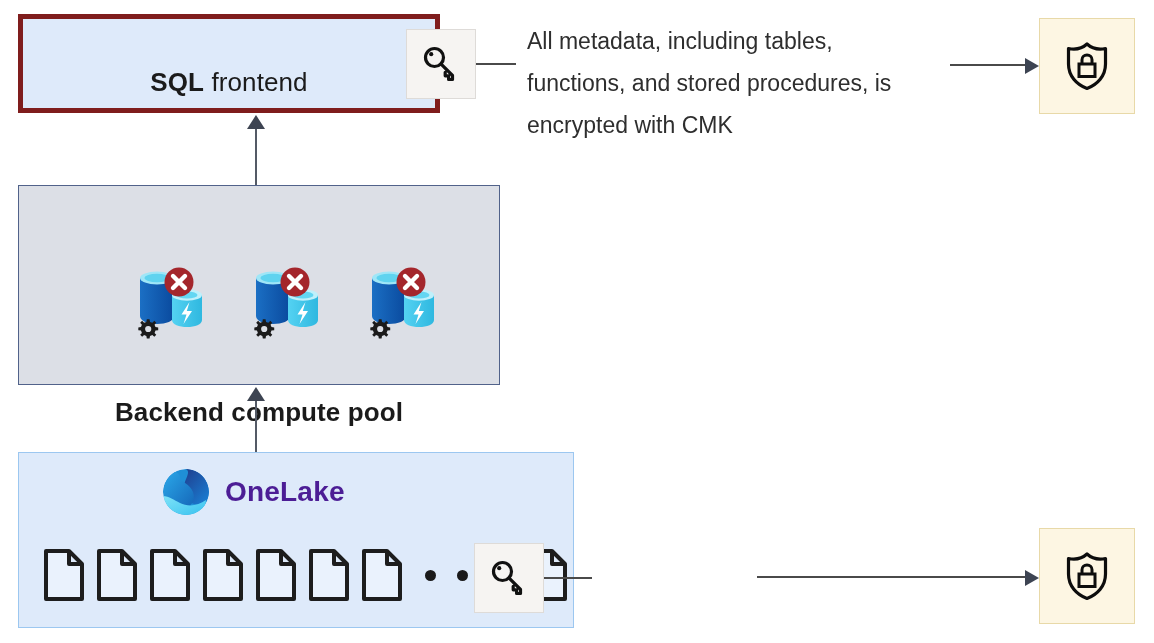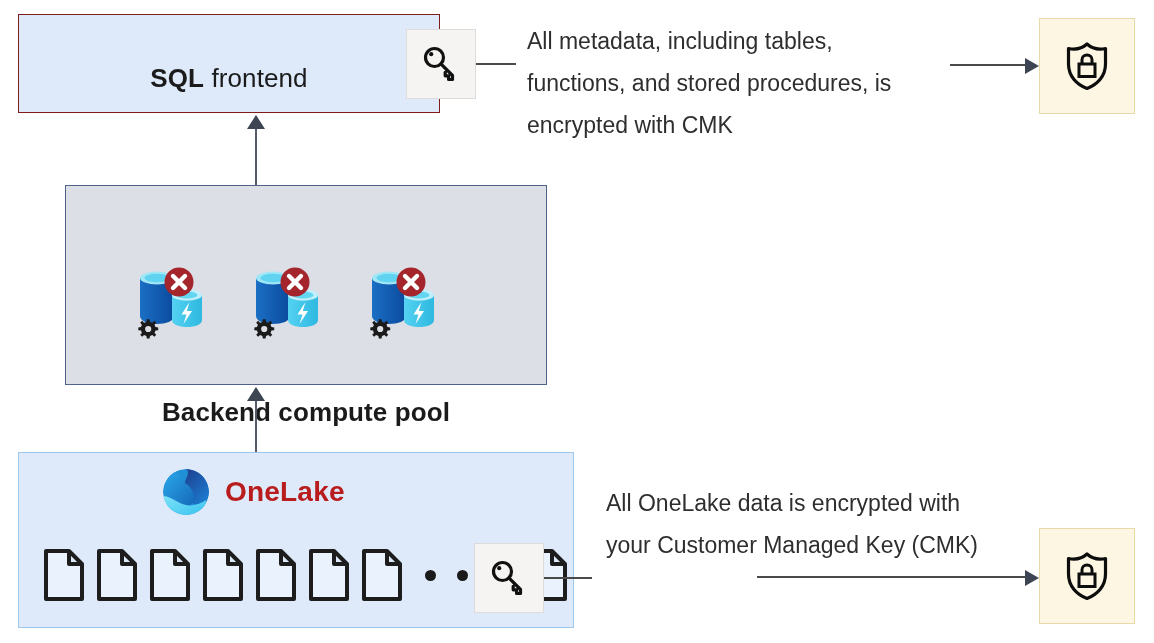--- a/index.html
+++ b/index.html
@@ -20,27 +20,26 @@
   }
 
   
   .box {
     position: absolute;
     box-sizing: border-box;
   }
   .box-sql {
     left: 18px; top: 14px; width: 422px; height: 99px;
     background: #deeafa;
-    border: 1px solid #7f1d1d;
+    border: 5px solid #7f1d1d;
   }
   .box-backend {
     left: 18px; top: 185px; width: 482px; height: 200px;
     background: #dcdfe6;
     border: 1px solid #51628a;
-    margin-left: 47px;
   }
   .box-onelake {
     left: 18px; top: 452px; width: 556px; height: 176px;
     background: #deeafa;
     border: 1px solid #9cc7f0;
   }
   .box-shield {
     position: absolute;
     width: 94px; height: 94px;
     background: #fdf6e3;
@@ -138,21 +137,21 @@
   .onelake-brand {
     position: absolute;
     left: 160px; top: 466px;
     display: flex;
     align-items: center;
     gap: 13px;
   }
   .onelake-name {
     font-size: 28px;
     font-weight: 700;
-    color: #b91c1c;
+    color: #4c1d95;
     letter-spacing: 0.2px;
   }
 
   
   .file-row {
     position: absolute;
     left: 42px; top: 548px;
     display: flex;
     align-items: center;
     gap: 9px;
@@ -359,21 +358,20 @@
     <svg width="44" height="44" viewBox="0 0 44 44">
       <g fill="none" stroke="#111111" stroke-width="3.2" stroke-linejoin="round" stroke-linecap="round">
         <circle cx="15.5" cy="15.5" r="9"></circle>
         <path d="M21.9 21.9 L33.5 33.5 L33.5 37.5 L29.6 37.5 L29.6 33.8 L26.2 33.8 L26.2 30.3"></path>
       </g>
       <circle cx="12.2" cy="12.2" r="2.1" fill="#111111"></circle>
     </svg>
   </div>
   <div class="hline conn-ol-key"></div>
 
-  <div class="annot annot-3">All OneLake data is encrypted with your Customer Managed Key (CMK)</div>
 
   <div class="hline conn-ol-shield"></div>
   <div class="arrow-right arrow-ol-shield"></div>
 
   <div class="box-shield box-shield-bottom">
     <svg width="52" height="52" viewBox="0 0 52 52">
       <path d="M26 4 C20 9.5 12.5 9.5 7.5 8.5 L7.5 24 C7.5 36 15.5 44.5 26 48.5 C36.5 44.5 44.5 36 44.5 24 L44.5 8.5 C39.5 9.5 32 9.5 26 4 Z" fill="none" stroke="#0d0d0d" stroke-width="3.2" stroke-linejoin="round"></path>
       <rect x="18" y="24" width="16" height="12.5" fill="none" stroke="#0d0d0d" stroke-width="3"></rect>
       <path d="M21 24 L21 19.8 C21 17.1 23.2 15 26 15 C28.8 15 31 17.1 31 19.8 L31 24" fill="none" stroke="#0d0d0d" stroke-width="3"></path>
     </svg>

